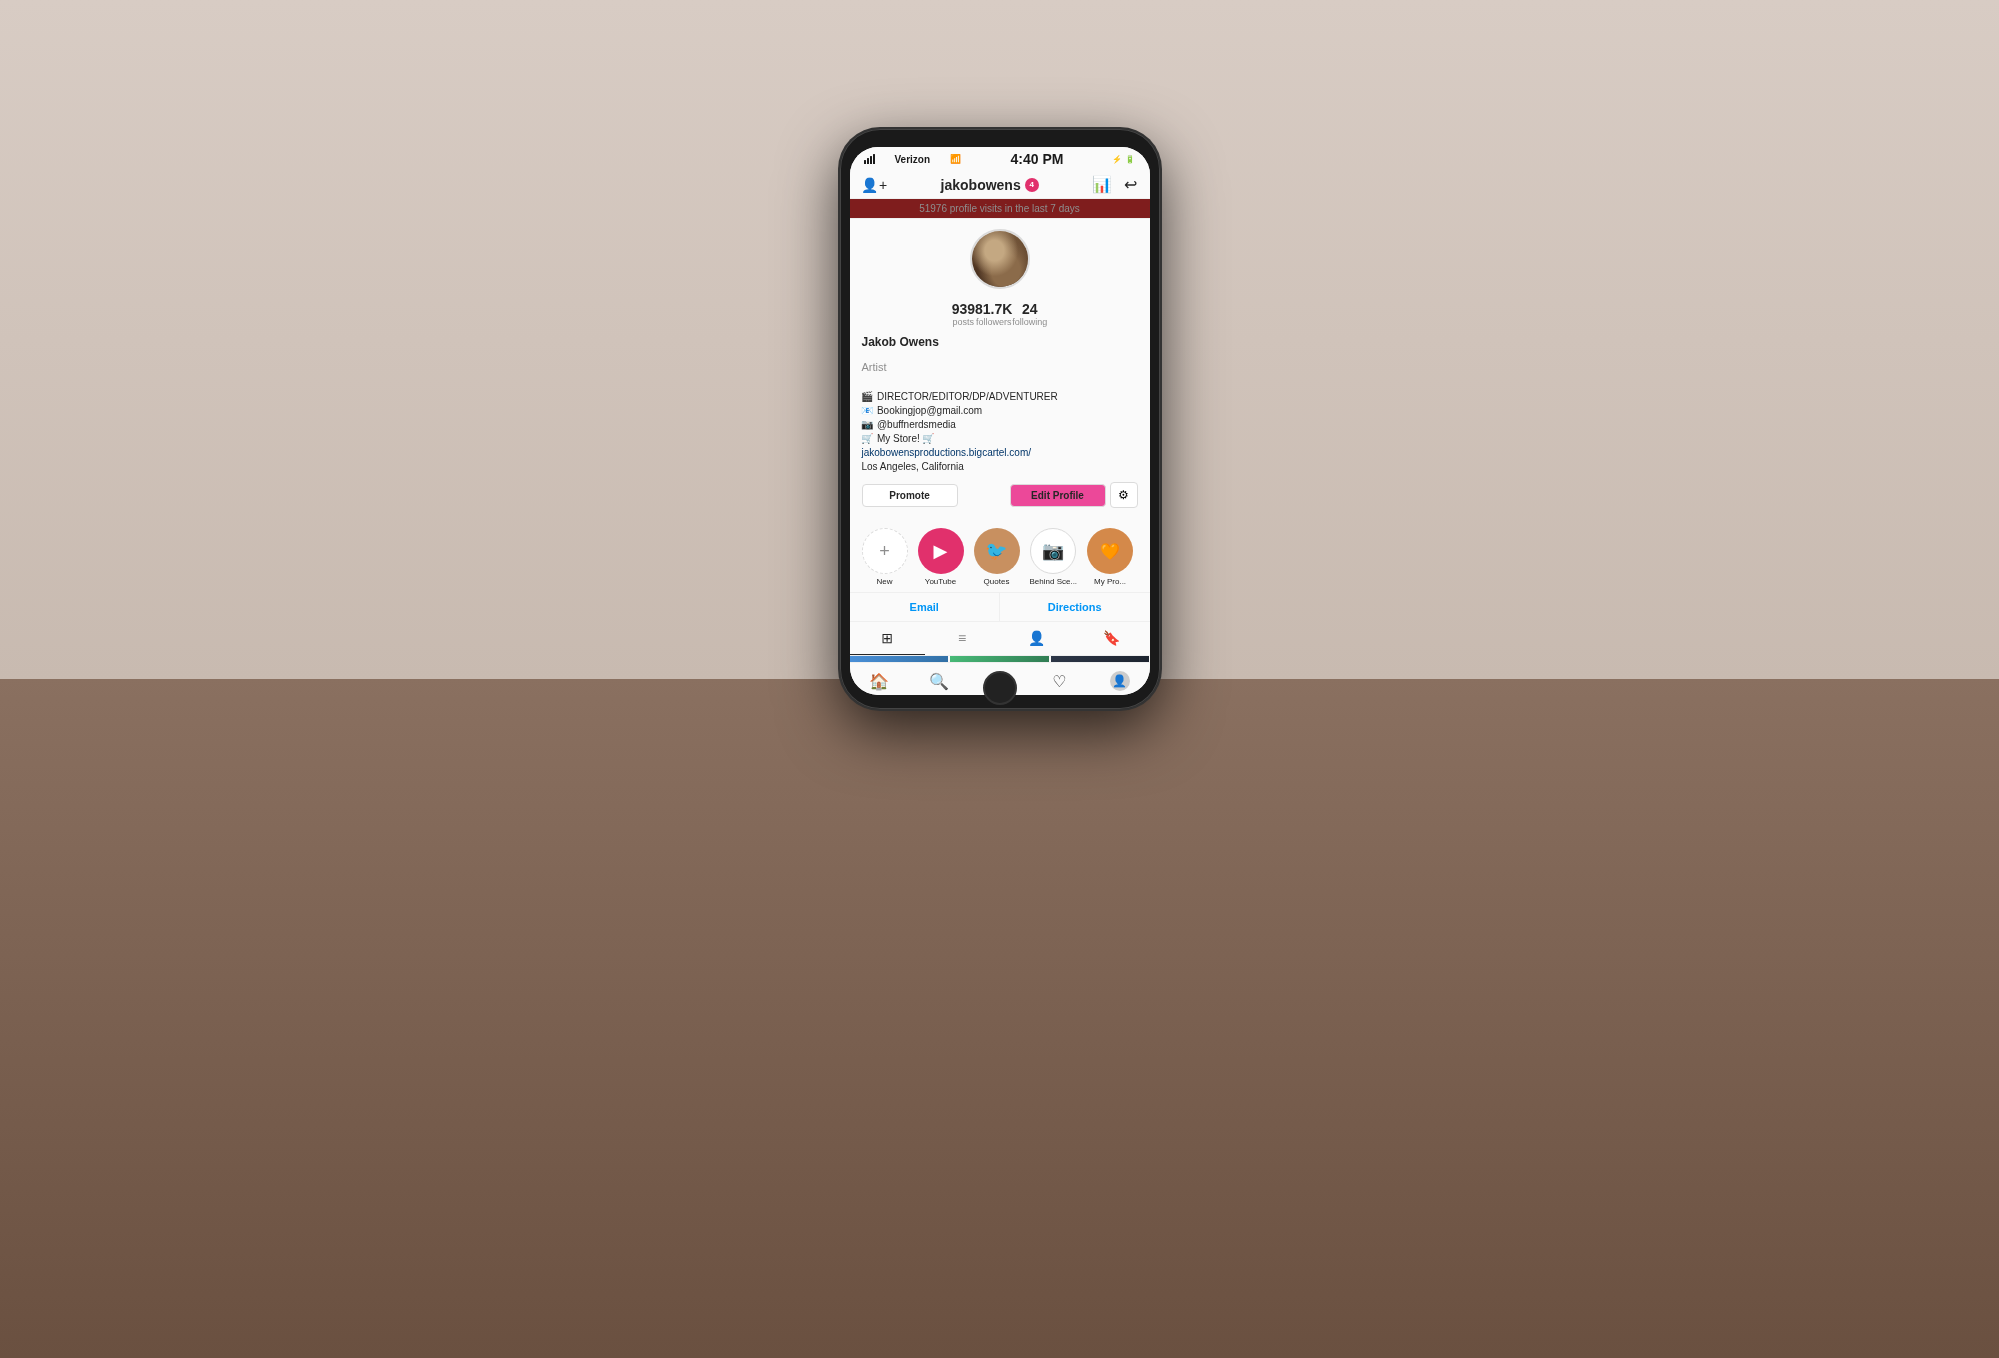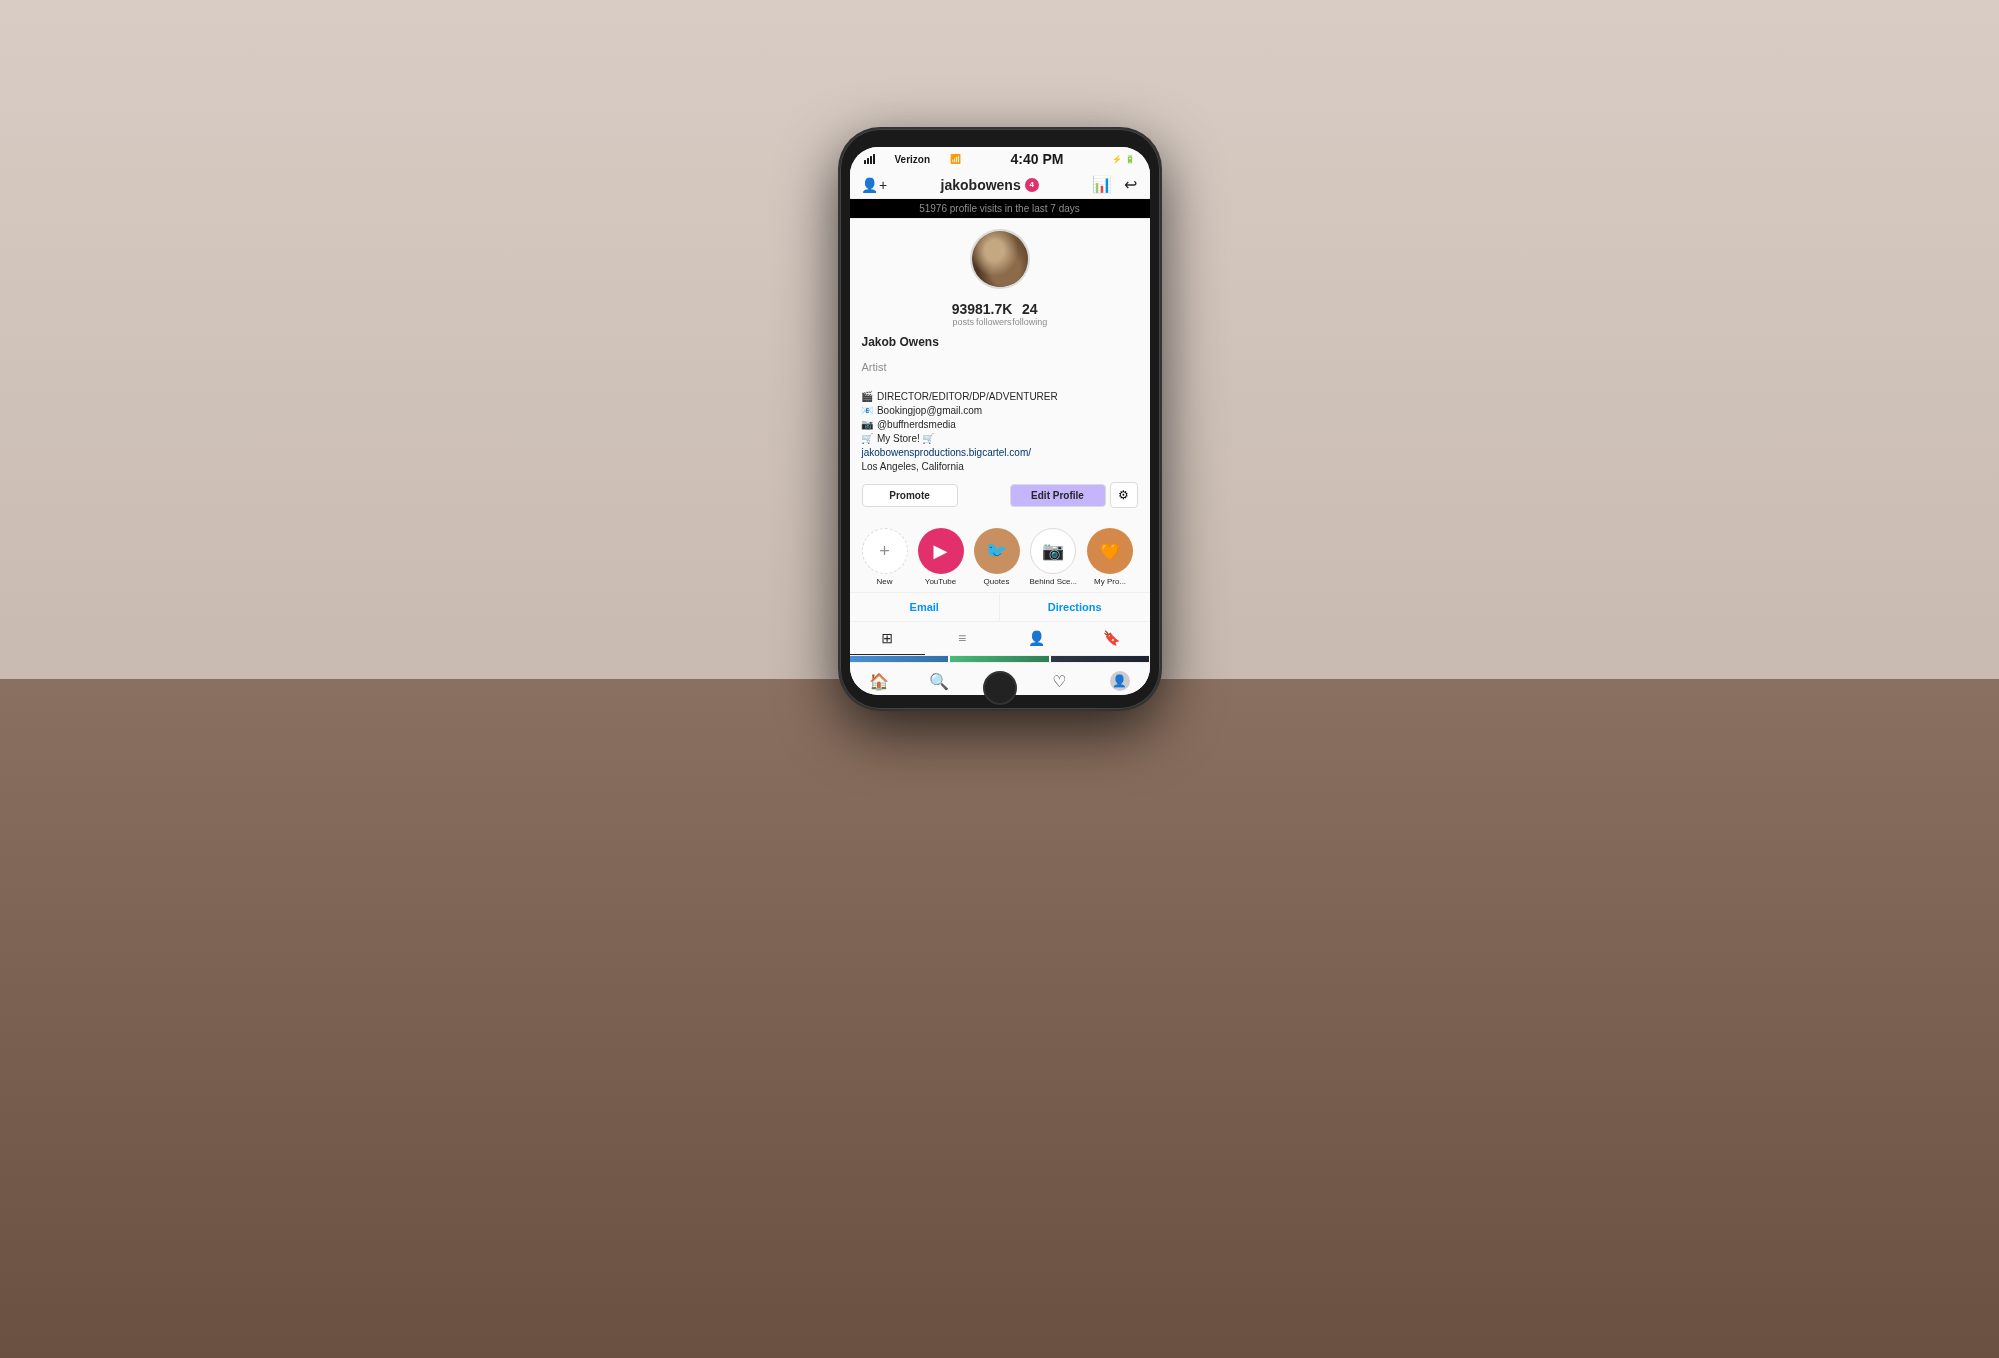--- a/index.html
+++ b/index.html
@@ -135,21 +135,21 @@
       cursor: pointer;
     }
 
     .ig-add-icon {
       font-size: 14px;
       color: #262626;
     }
 
     
     .profile-visits {
-      background: #000000;
+      background: #7f1d1d;
       text-align: center;
       padding: 4px;
       font-size: 10px;
       color: #8e8e8e;
       border-bottom: 1px solid #efefef;
       flex-shrink: 0;
     }
 
     
     .profile-section {
@@ -265,21 +265,21 @@
       color: #262626;
       text-align: center;
       cursor: pointer;
     }
 
     .btn-edit {
       flex: 1;
       padding: 5px 8px;
       border: 1px solid #dbdbdb;
       border-radius: 4px;
-      background: #c4b5fd;
+      background: #ec4899;
       font-size: 10px;
       font-weight: 600;
       color: #262626;
       text-align: center;
       cursor: pointer;
       margin-left: 48px;
     }
 
     .btn-settings {
       width: 28px;

